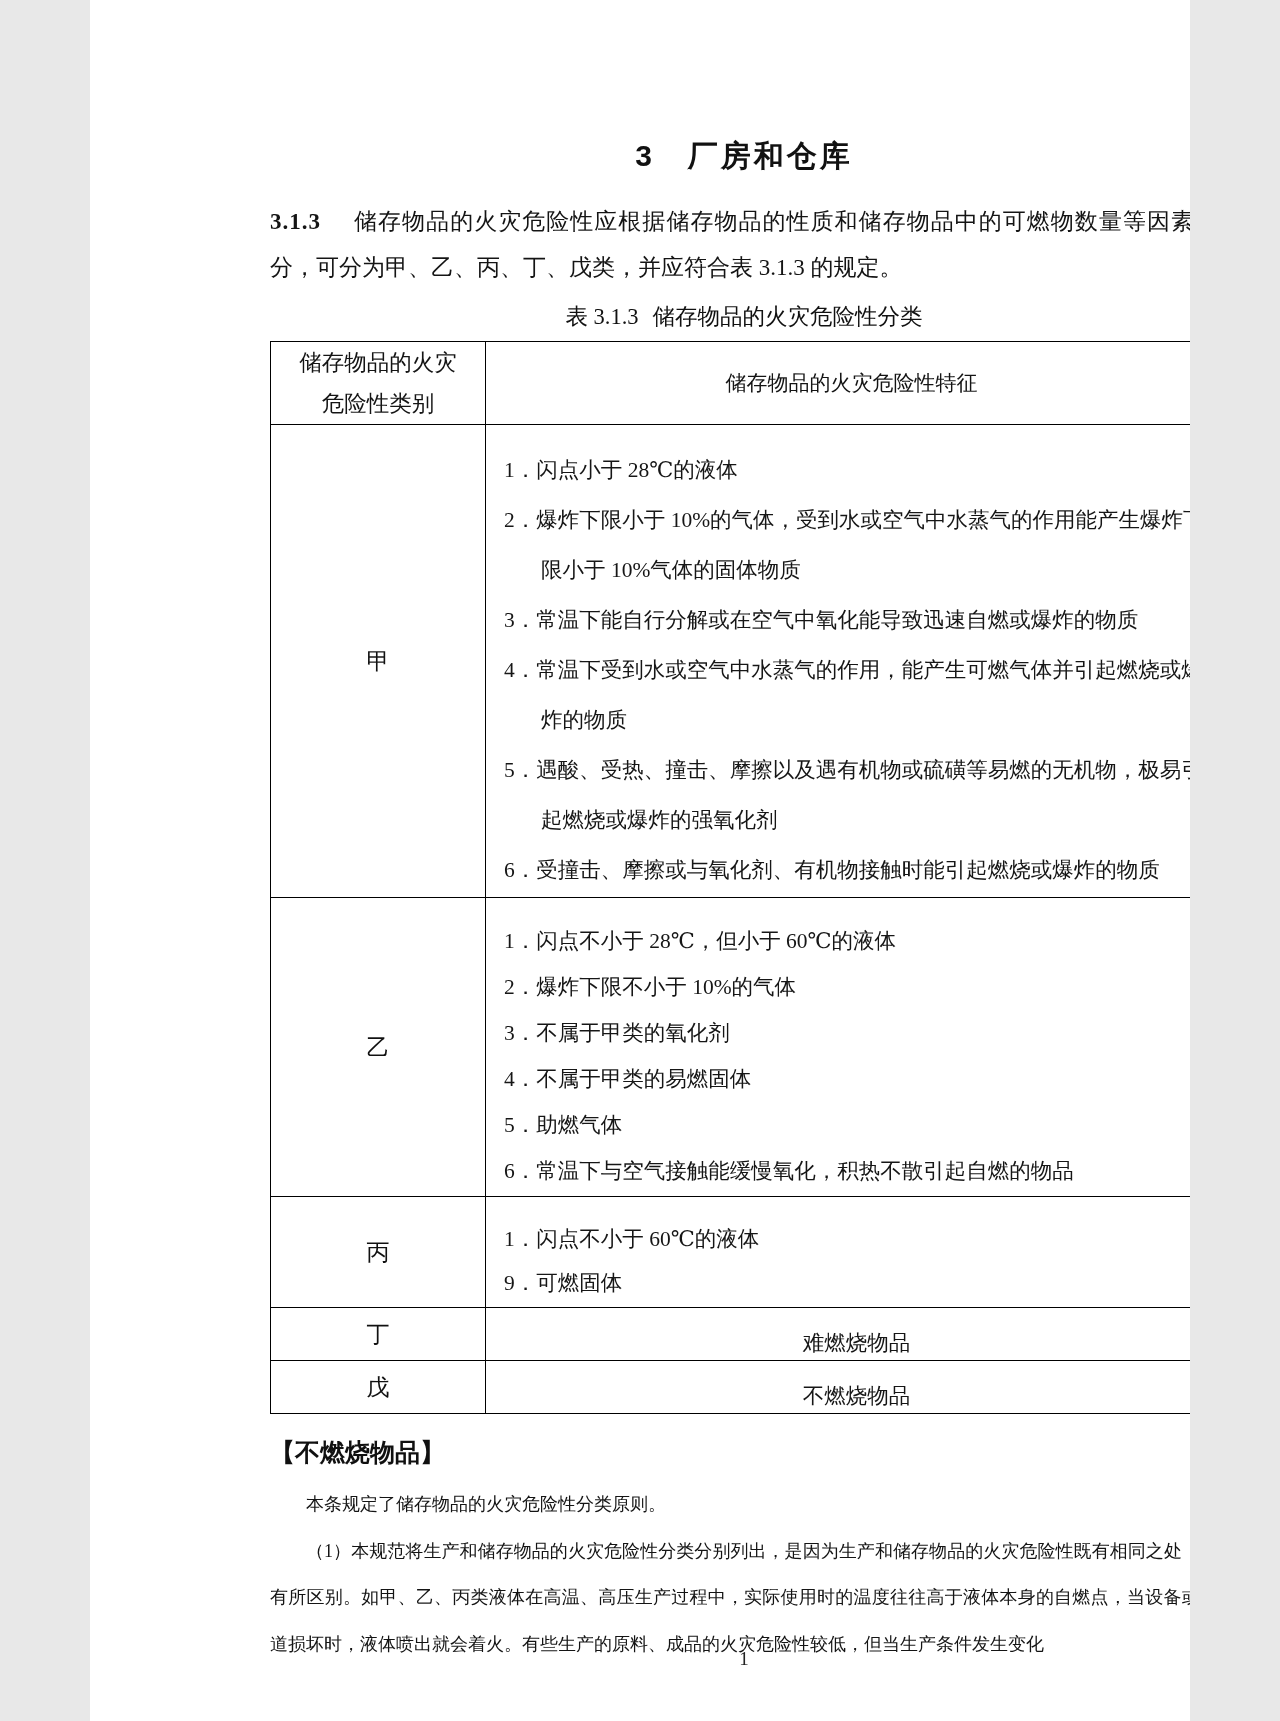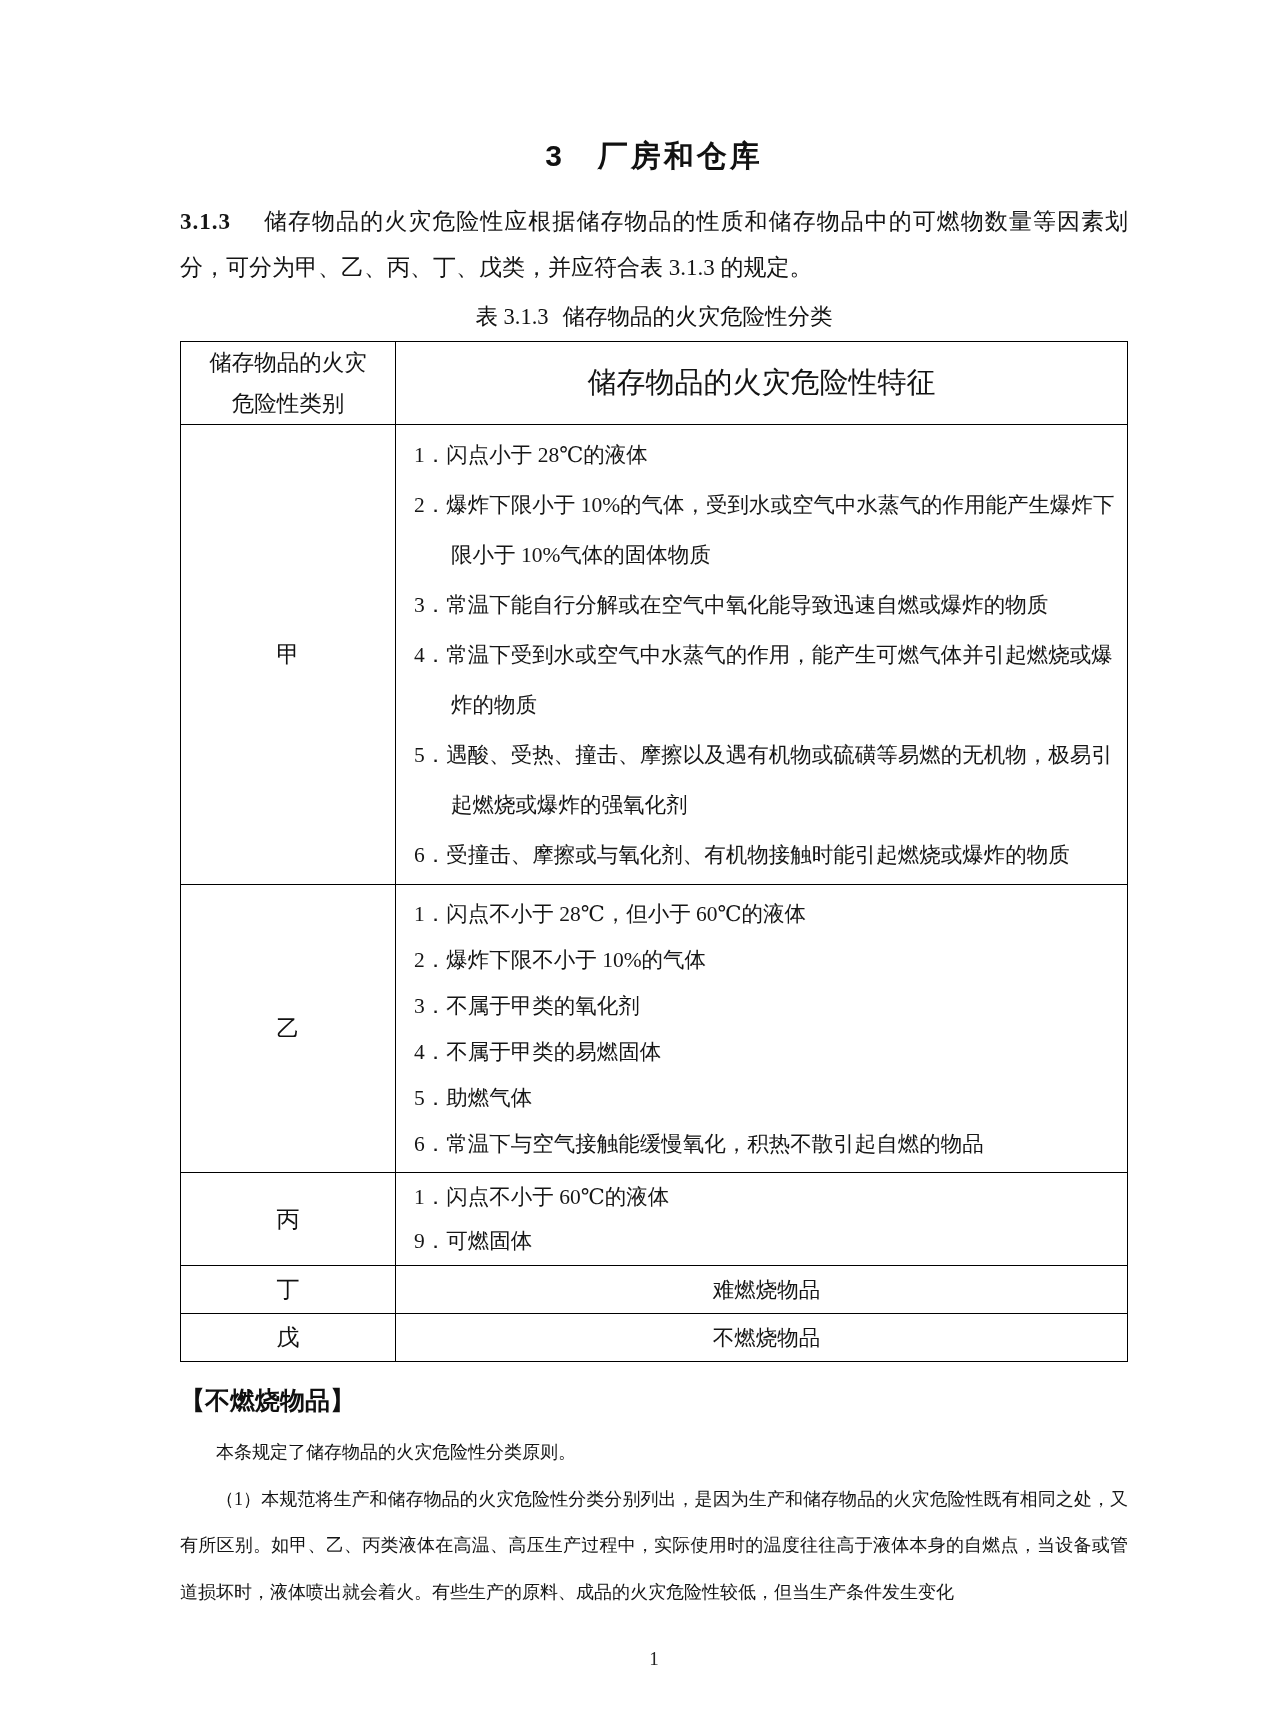--- a/index.html
+++ b/index.html
@@ -1,17 +1,17 @@
 <!DOCTYPE html>
 <html><head>
 <meta charset="utf-8">
 <style>
   html,body { margin:0; padding:0; background:#e8e8e8; }
   .page {
-    width:1280px; height:1721px; background:#ffffff; position:relative;
+    width:1100px; height:1721px; background:#ffffff; position:relative;
     font-family:"Liberation Serif","DejaVu Serif",serif; color:#141414;
     margin:0 auto; overflow:hidden;
   }
   .content { position:absolute; left:180px; top:0; width:948px; }
 
   .doc-title {
     margin:136px 0 0 0; text-align:center;
     font-size:30px; font-weight:bold; letter-spacing:3px;
     font-family:"Liberation Sans","DejaVu Sans",sans-serif;
     color:#111;
@@ -27,25 +27,25 @@
 
   table.fire-table {
     margin-top:9px; width:948px; border-collapse:collapse; table-layout:fixed;
     border:1px solid #a21caf;
   }
   .fire-table th, .fire-table td { border:1.5px solid #000; vertical-align:middle; }
   .col-cat { width:178px; }
 
   .head-row { height:82px; }
   .head-cat { font-weight:normal; font-size:22.5px; line-height:41px; padding:0 18px; text-align:center; }
-  .head-feat { font-weight:normal; font-size:29px; text-align:center; }
+  .head-feat { font-weight:normal; font-size:21px; text-align:center; }
 
   .cat-cell { text-align:center; font-size:23px; color:#111; }
 
-  .feat-cell { padding:2px 8px 2px 18px; }
+  .feat-cell { padding:20px 8px 2px 18px; }
   ul.items { list-style:none; margin:0; padding:0; }
   ul.items li { font-size:21.5px; color:#161616; }
   li.numbered { padding-left:37px; text-indent:-37px; }
 
   .row-jia  { height:460px; }
   .row-yi   { height:288px; }
   .row-bing { height:92px; }
   .row-ding { height:48px; }
   .row-wu   { height:48px; }
   .row-jia  .items li { line-height:50px; }

